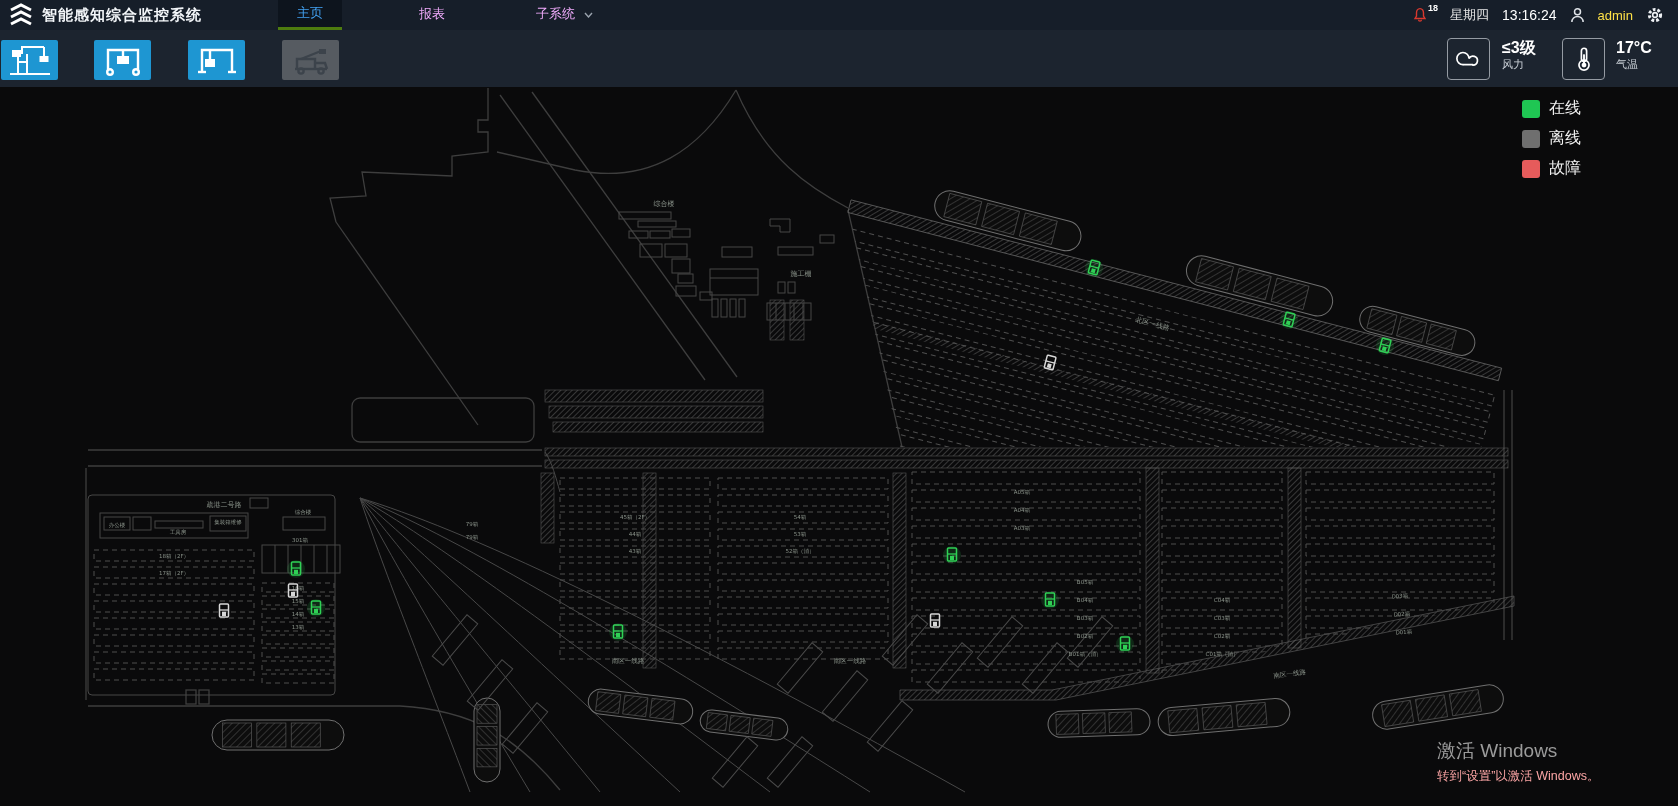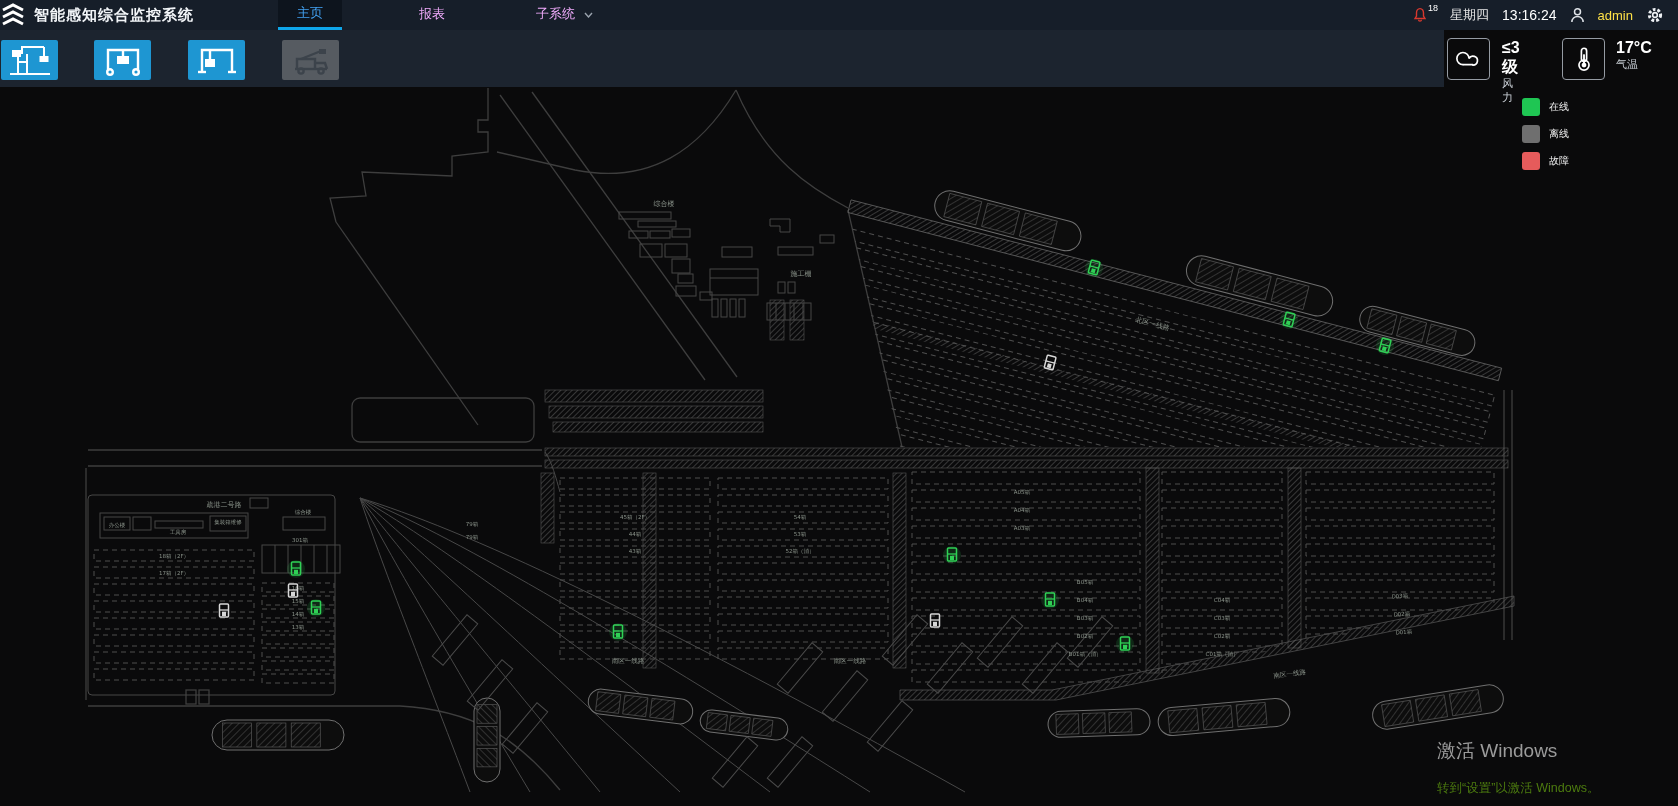--- a/index.html
+++ b/index.html
@@ -1,50 +1,50 @@
 <!DOCTYPE html>
 <html><head>
 <meta charset="utf-8">
 <style>
   html,body{margin:0;padding:0;background:#0a0a0b;overflow:hidden;}
   body{width:1678px;height:806px;position:relative;font-family:"Liberation Sans","DejaVu Sans",sans-serif;-webkit-font-smoothing:antialiased;}
   
   .header{position:absolute;left:0;top:0;width:1678px;height:30px;background:#161e29;display:flex;align-items:center;z-index:5;}
-  .brand{display:flex;align-items:center;gap:8px;}
+  .brand{display:flex;align-items:center;gap:8px;padding-left:8px;}
   .brand .title{color:#f2f5f8;font-size:15px;font-weight:bold;letter-spacing:1px;}
   .tabs{position:absolute;left:278px;top:0;height:30px;display:flex;}
   .tab{height:30px;line-height:28px;padding:0 14px;min-width:64px;text-align:center;color:#f0abfc;font-size:13px;cursor:pointer;box-sizing:border-box;}
-  .tab.active{background:#0d141d;color:#42a0f0;border-bottom:3px solid #0ea5e9;line-height:26px;}
+  .tab.active{background:#0d141d;color:#42a0f0;border-bottom:3px solid #4d7c0f;line-height:26px;}
   .tab + .tab{margin-left:58px;}
   .tab .chev{display:inline-block;margin-left:5px;}
   .hdr-right{position:absolute;right:14px;top:0;height:30px;display:flex;align-items:center;gap:13px;}
-  .bell-wrap{position:relative;display:flex;align-items:flex-start;}
+  .bell-wrap{position:relative;display:flex;align-items:flex-start;font-weight:bold;}
   .bell-badge{color:#fff;font-size:9px;position:relative;top:-4px;left:1px;}
   .weekday{color:#e5e5e5;font-size:13px;}
   .clock{color:#ffffff;font-size:14px;}
   .user{color:#fde047;font-size:13px;}
   
-  .toolbar{position:absolute;left:0;top:30px;width:1444px;height:57px;background:#1c242f;z-index:4;}
+  .toolbar{position:absolute;left:0;top:30px;width:1678px;height:57px;background:#1c242f;z-index:4;}
   .eqbtn{position:absolute;top:10px;width:57px;height:40px;border-radius:2px;background:#1e96d2;display:flex;align-items:center;justify-content:center;cursor:pointer;}
   .eqbtn.disabled{background:#565b61;}
   .wbox{position:absolute;top:8px;width:43px;height:42px;border:1px solid #959ba3;border-radius:4px;display:flex;align-items:center;justify-content:center;box-sizing:border-box;}
   .wtext{position:absolute;top:8px;color:#fff;}
   .wtext .val{font-size:16px;font-weight:bold;line-height:19px;}
   .wtext .lbl{font-size:11px;color:#ccd2d9;line-height:14px;}
   
   .legend{position:absolute;left:1522px;top:98px;z-index:6;}
   .lg-row{display:flex;align-items:center;gap:9px;margin-bottom:9px;}
   .lg-sw{width:18px;height:18px;border-radius:3px;}
-  .lg-lb{color:#f0f0f0;font-size:10px;}
+  .lg-lb{color:#f0f0f0;font-size:16px;}
   
   #map-svg{position:absolute;left:0;top:85px;}
   
   .watermark{position:absolute;left:1437px;top:738px;color:#9b9b9b;z-index:6;}
   .watermark .l1{font-size:19px;font-weight:300;}
-  .watermark .l2{font-size:12.5px;margin-top:16px;color:#4d7c0f;}
+  .watermark .l2{font-size:12.5px;margin-top:4px;color:#fca5a5;}
 </style>
 </head>
 <body>
 
 <div class="header">
   <div class="brand">
     <svg width="26" height="26" viewBox="0 0 26 26">
       <g stroke="#ffffff" stroke-width="3" fill="none">
         <path d="M3,8 L13,3 L23,8"></path>
           <path d="M3,15 L13,10 L23,15"></path>

